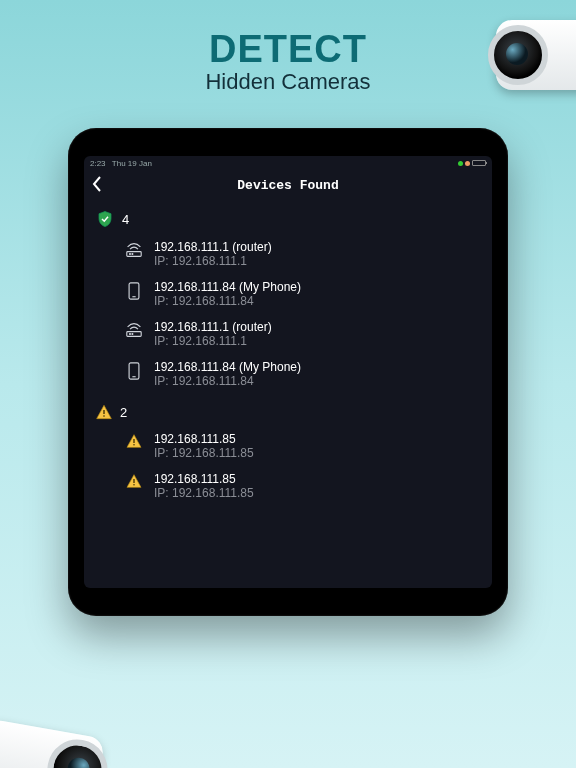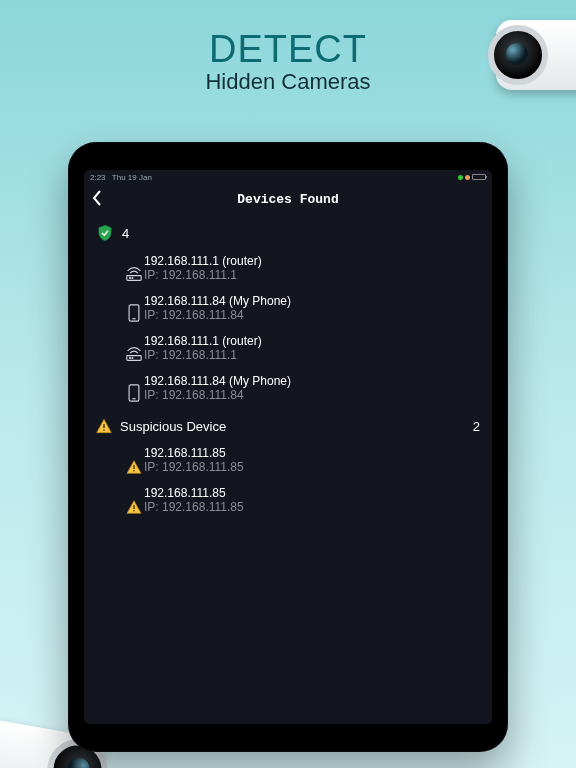--- a/index.html
+++ b/index.html
@@ -8,21 +8,21 @@
     background: linear-gradient(180deg, #8cd6da 0%, #b9e9ec 50%, #d6f3f5 100%);
     position: relative;
   }
   .hero {
     width: 100%;
     text-align: center;
     padding-top: 28px;
   }
   .hero-title {
     font-size: 38px;
-    font-weight: 400;
+    font-weight: 700;
     letter-spacing: 1px;
     color: #0d6b74;
   }
   .hero-sub {
     font-size: 22px;
     font-weight: 400;
     color: #13303a;
     margin-top: -2px;
   }
 
@@ -51,22 +51,22 @@
     content:"";
     position:absolute;left:12px;top:12px;
     width:22px;height:22px;border-radius:50%;
     background:radial-gradient(circle at 30% 30%, #6aa9c0, #0b1a22 60%);
   }
 
   
   .tablet {
     position: absolute;
     left: 50%; transform: translateX(-50%);
-    top: 142px;
-    width: 440px; height: 610px;
+    top: 128px;
+    width: 440px; height: 488px;
     background: #000;
     border-radius: 28px;
     padding: 28px 16px;
     box-shadow: 0 20px 40px rgba(0,0,0,.35), inset 0 0 2px #333;
   }
   .screen {
     width: 100%; height: 100%;
     background: #13151f;
     border-radius: 6px;
     color: #fff;
@@ -111,21 +111,21 @@
     gap: 8px;
   }
   .section-header .label { font-size: 13px; font-weight:500; flex:1;}
   .section-header .count { font-size: 13px; color:#fff; }
 
   .shield-ico { width:18px;height:18px; }
   .warn-ico { width:16px;height:16px; }
 
   .device-list { padding: 0 12px 0 40px; }
   .device-item {
-    display:flex; align-items:flex-end; 
+    display:flex; align-items:flex-start; gap:10px;
     padding: 6px 0;
   }
   .dev-ico { width:20px; display:flex; justify-content:center; padding-top:2px;}
   .dev-text .name { font-size:12px; font-weight:500; color:#fff;}
   .dev-text .ip   { font-size:12px; color:#8b8e96;}
 
   .router-svg{width:20px;height:16px;stroke:#cfd3da;stroke-width:1.4;fill:none;}
   .phone-svg{width:12px;height:18px;stroke:#cfd3da;stroke-width:1.4;fill:none;}
   .tri-svg{width:16px;height:14px;}
 </style>
@@ -235,21 +235,20 @@
         </div>
       </div>
     </div>
 
     <div class="section-header">
       <svg class="warn-ico" viewBox="0 0 24 22">
         <path d="M12 1 L23 21 H1 Z" fill="#f6c343" stroke="#b68a12"></path>
         <line x1="12" y1="8" x2="12" y2="14" stroke="#3a2a00" stroke-width="2"></line>
         <circle cx="12" cy="17" r="1.2" fill="#3a2a00"></circle>
       </svg>
-      <span class="label">Suspicious Device</span>
       <span class="count">2</span>
     </div>
     <div class="device-list">
       <div class="device-item">
         <div class="dev-ico">
             <svg class="tri-svg" viewBox="0 0 24 22">
               <path d="M12 1 L23 21 H1 Z" fill="#f6c343" stroke="#b68a12"></path>
               <line x1="12" y1="8" x2="12" y2="14" stroke="#3a2a00" stroke-width="2"></line>
               <circle cx="12" cy="17" r="1.2" fill="#3a2a00"></circle>
             </svg>

